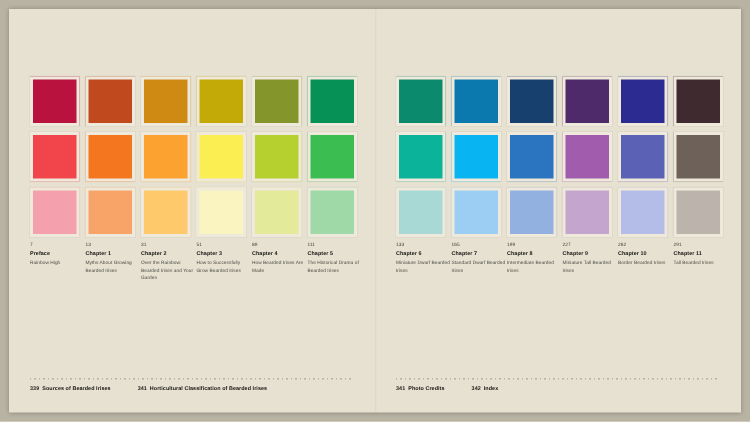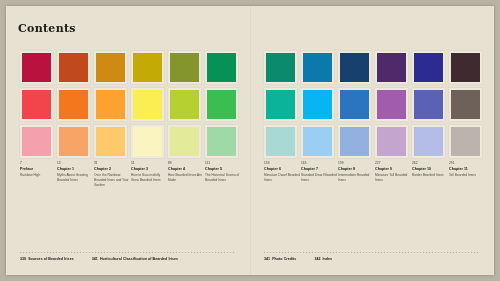--- a/index.html
+++ b/index.html
@@ -140,21 +140,20 @@
     margin-right: 2px;
   }
 </style>
 </head>
 <body>
 
 <div class="spread">
   <div class="gutter"></div>
 
   <div class="page page-left">
-    <div class="contents-title">Contents</div>
 
     <div class="grid grid-left" id="grid-left">
         <div class="swatch" style="background: rgb(185, 18, 62);"></div>
         <div class="swatch" style="background: rgb(192, 74, 30);"></div>
         <div class="swatch" style="background: rgb(207, 138, 20);"></div>
         <div class="swatch" style="background: rgb(195, 170, 6);"></div>
         <div class="swatch" style="background: rgb(131, 149, 43);"></div>
         <div class="swatch" style="background: rgb(6, 145, 87);"></div>
         <div class="swatch" style="background: rgb(242, 68, 75);"></div>
         <div class="swatch" style="background: rgb(244, 118, 31);"></div>

